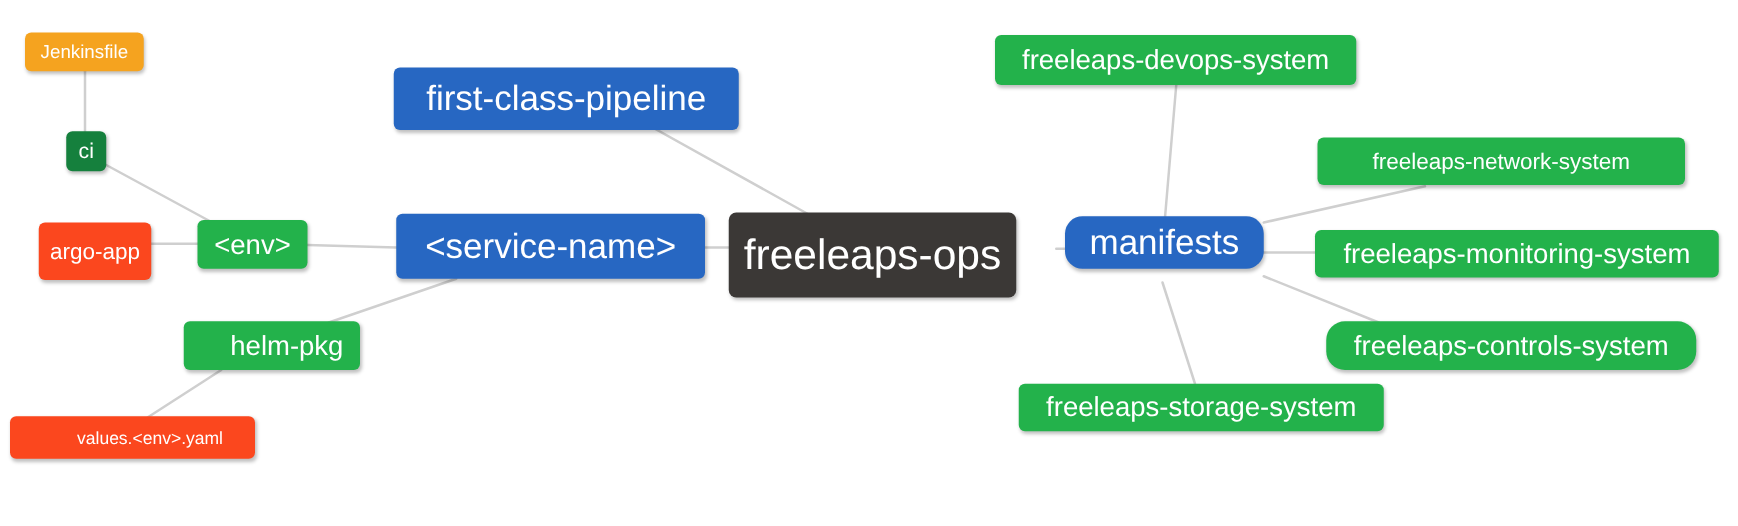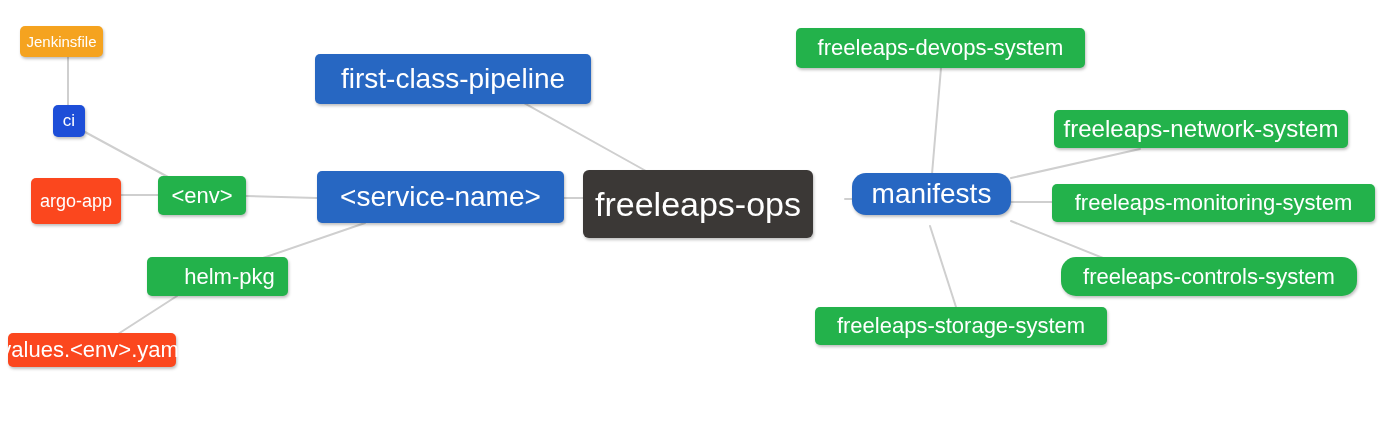--- a/index.html
+++ b/index.html
@@ -50,43 +50,43 @@
     <line x1="497" y1="88" x2="646" y2="171"></line>
     <line x1="564" y1="198" x2="583" y2="198"></line>
     <line x1="845" y1="199" x2="853" y2="199"></line>
     <line x1="941" y1="68" x2="932" y2="174"></line>
     <line x1="1011" y1="178" x2="1140" y2="149"></line>
     <line x1="1011" y1="202" x2="1052" y2="202"></line>
     <line x1="1011" y1="221" x2="1103" y2="258"></line>
     <line x1="930" y1="226" x2="956" y2="307"></line>
   </svg>
 
-  <div class="node" style="left: 20px; top: 26px; width: 83px; height: 31px; font-size: 15px; background: rgb(245, 163, 31);">Jenkinsfile</div>
+  <div class="node" style="left: 20px; top: 26px; width: 95px; height: 31px; font-size: 15px; background: rgb(245, 163, 31);">Jenkinsfile</div>
 
-  <div class="node" style="left: 53px; top: 105px; width: 32px; height: 32px; font-size: 17px; background: #1d4ed8; text-align: right;">ci</div>
+  <div class="node" style="left: 53px; top: 105px; width: 32px; height: 32px; font-size: 17px; background: #15803d; text-align: right;">ci</div>
 
   <div class="node" style="left: 31px; top: 178px; width: 90px; height: 46px; font-size: 18px; background: rgb(251, 71, 30);">argo-app</div>
 
   <div class="node" style="left: 158px; top: 176px; width: 88px; height: 39px; font-size: 22px; background: rgb(35, 178, 75); text-align: right;">&lt;env&gt;</div>
 
   <div class="node" style="left: 315px; top: 54px; width: 276px; height: 50px; font-size: 28px; background: rgb(39, 103, 194);">first-class-pipeline</div>
 
   <div class="node" style="left: 317px; top: 171px; width: 247px; height: 52px; font-size: 28px; background: rgb(39, 103, 194); text-align: right;">&lt;service-name&gt;</div>
 
   <div class="node" style="left: 147px; top: 257px; width: 117px; height: 39px; font-size: 22px; background: rgb(35, 178, 75); padding-left: 24px;">helm-pkg</div>
 
-  <div class="node" style="left: 8px; top: 333px; width: 168px; height: 34px; font-size: 22px; background: rgb(251, 71, 30);">values.&lt;env&gt;.yaml</div>
+  <div class="node" style="left: 8px; top: 333px; width: 168px; height: 34px; font-size: 14px; background: rgb(251, 71, 30); padding-left: 28px;">values.&lt;env&gt;.yaml</div>
 
   <div class="node node-root" style="left: 583px; top: 170px; width: 230px; height: 68px; font-size: 34px; background: rgb(59, 56, 54);">freeleaps-ops</div>
 
   <div class="node" style="left: 852px; top: 173px; width: 159px; height: 42px; font-size: 28px; background: rgb(39, 103, 194); border-radius: 14px;">manifests</div>
 
   <div class="node" style="left: 796px; top: 28px; width: 289px; height: 40px; font-size: 22px; background: rgb(35, 178, 75);">freeleaps-devops-system</div>
 
-  <div class="node" style="left: 1054px; top: 110px; width: 294px; height: 38px; font-size: 24px; background: rgb(35, 178, 75);">freeleaps-network-system</div>
+  <div class="node" style="left: 1054px; top: 110px; width: 294px; height: 38px; font-size: 18px; background: rgb(35, 178, 75);">freeleaps-network-system</div>
 
   <div class="node" style="left: 1052px; top: 184px; width: 323px; height: 38px; font-size: 22px; background: rgb(35, 178, 75);">freeleaps-monitoring-system</div>
 
   <div class="node" style="left: 1061px; top: 257px; width: 296px; height: 39px; font-size: 22px; background: rgb(35, 178, 75); border-radius: 15px;">freeleaps-controls-system</div>
 
   <div class="node" style="left: 815px; top: 307px; width: 292px; height: 38px; font-size: 22px; background: rgb(35, 178, 75);">freeleaps-storage-system</div>
 
 </div>
 
 </body></html>

